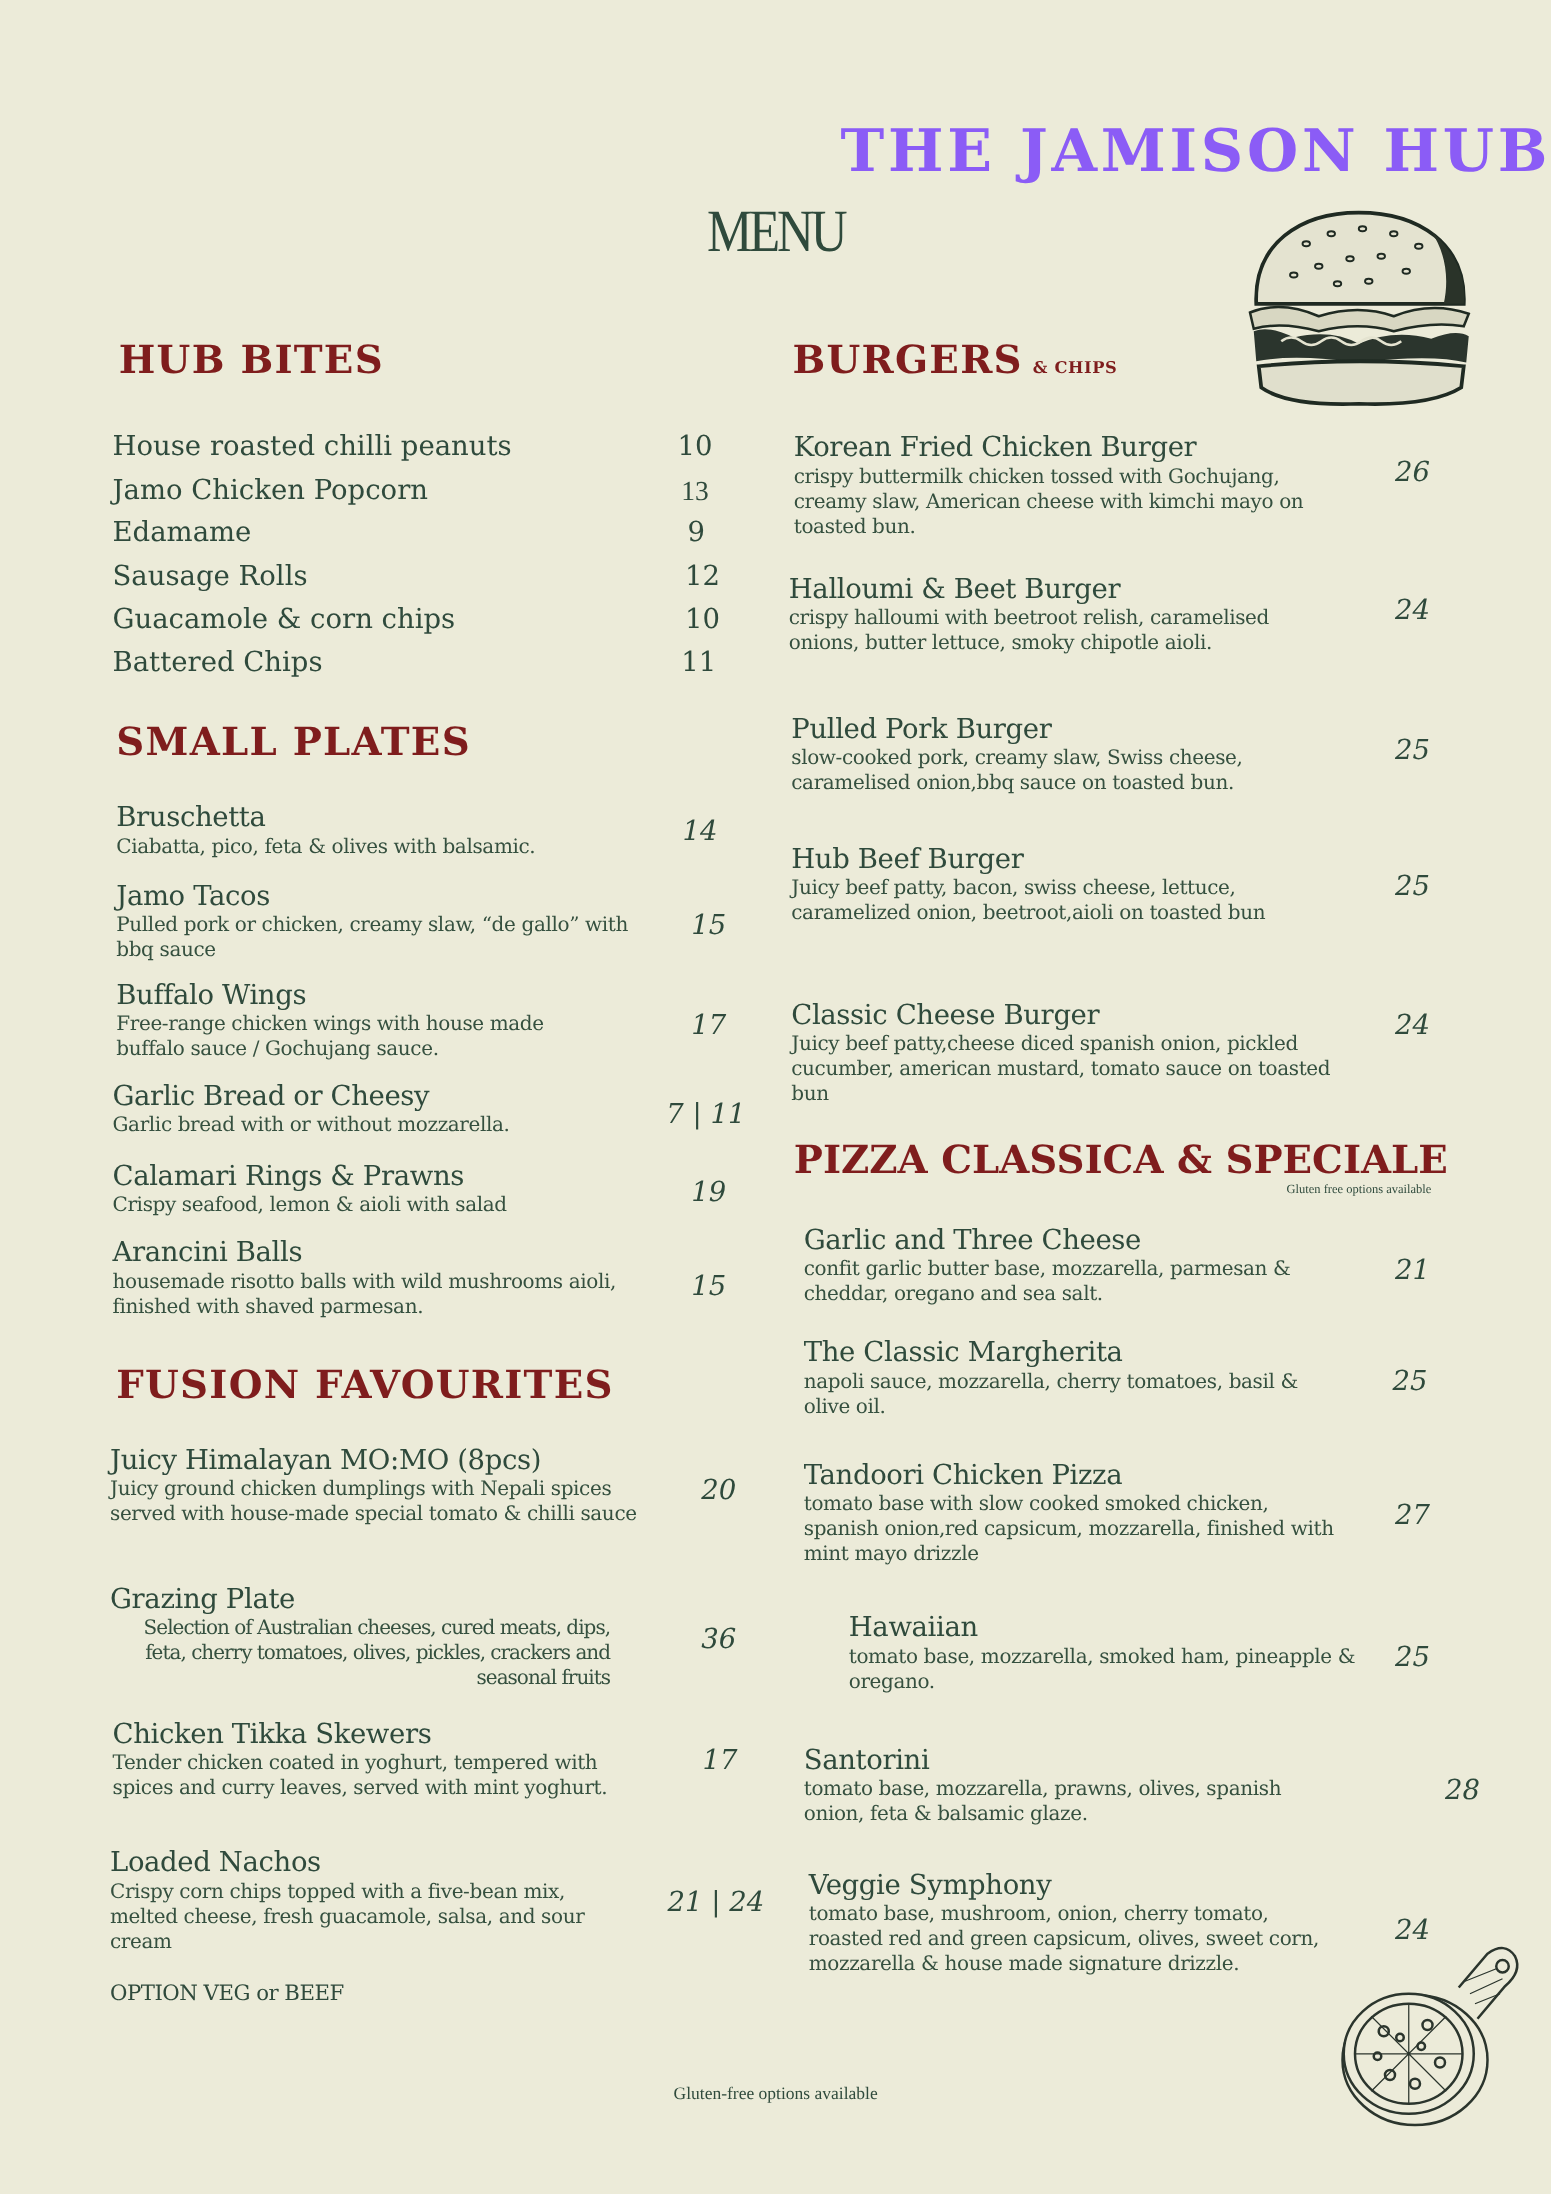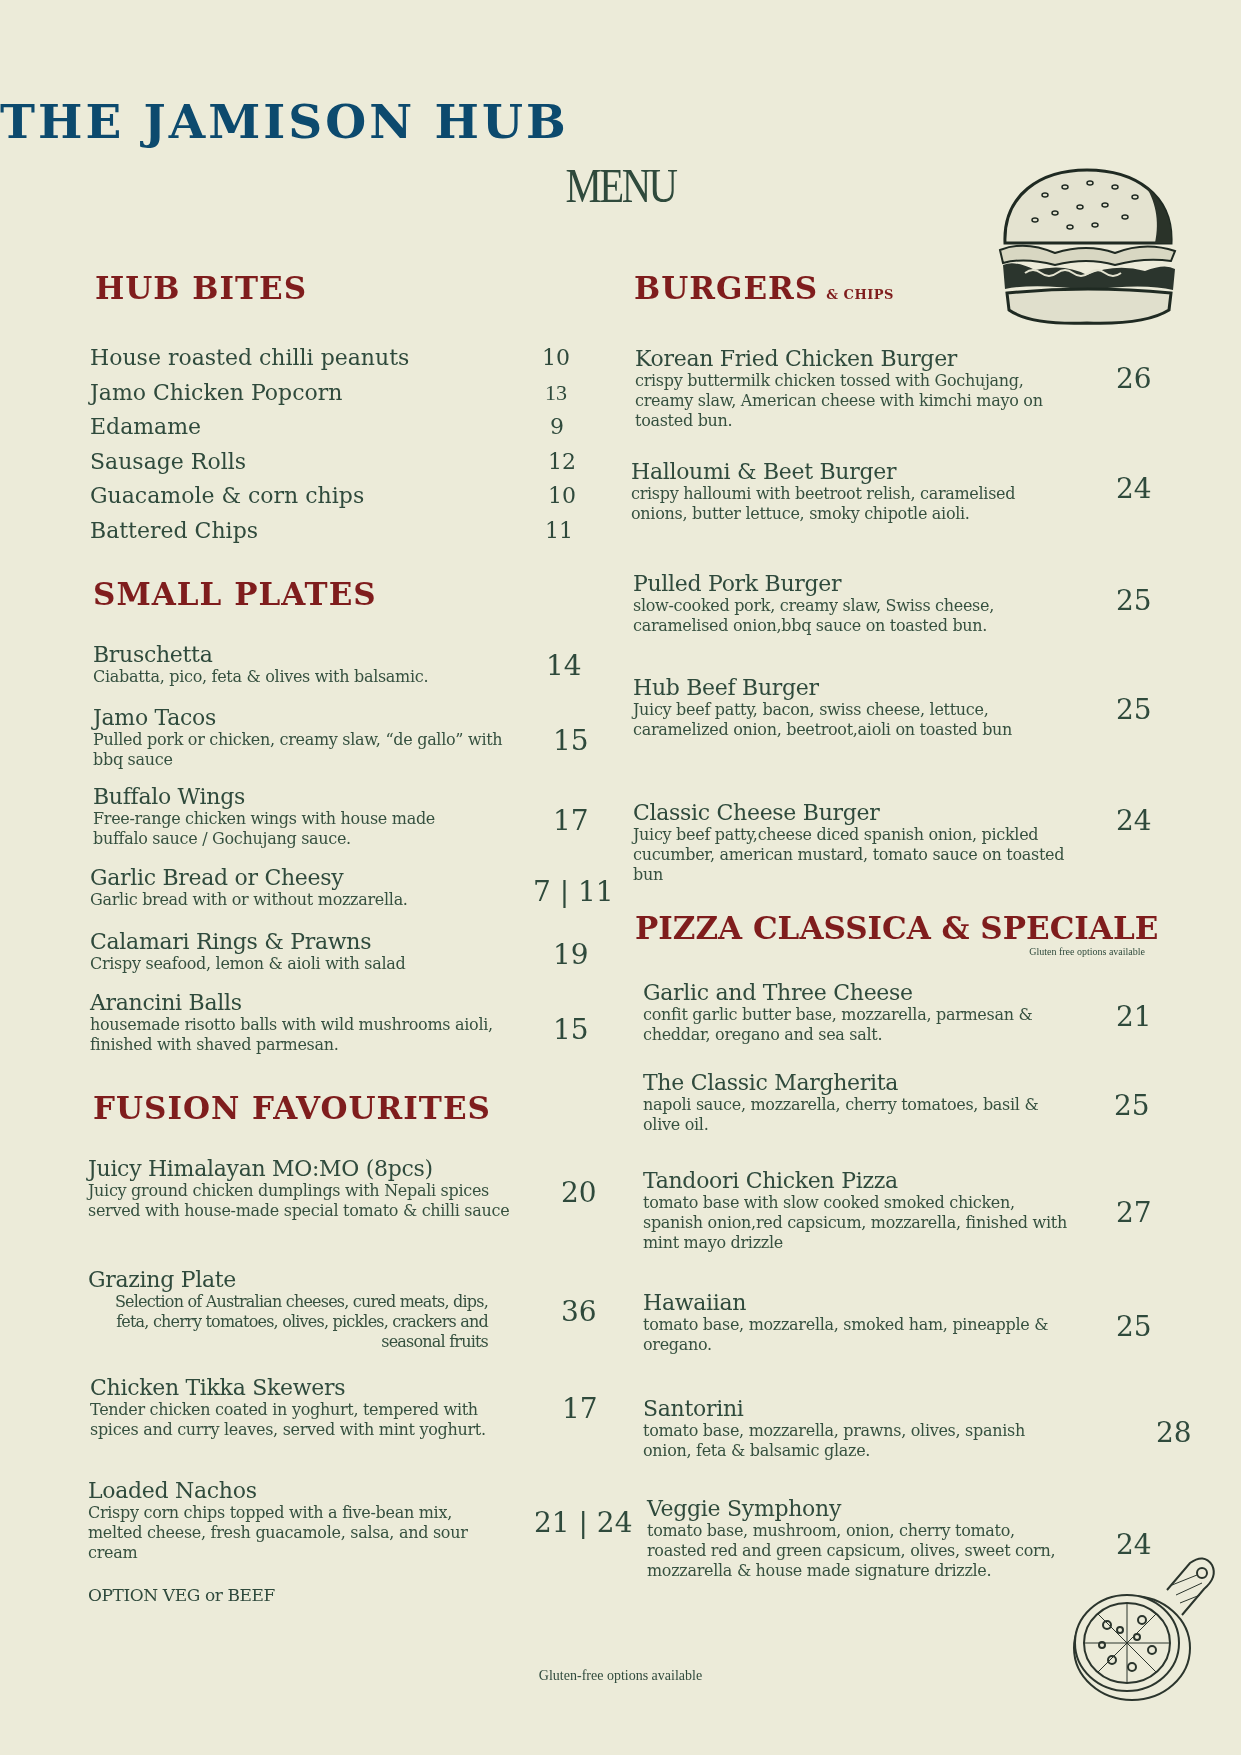--- a/index.html
+++ b/index.html
@@ -1,27 +1,27 @@
 <!DOCTYPE html>
 <html><head>
 <meta charset="utf-8">
 <style>
   html,body{margin:0;padding:0;}
   body{width:1241px;height:1755px;background:#ecebd9;color:#2f4a3c;position:relative;overflow:hidden;font-family:"DejaVu Serif","Liberation Serif",serif;}
   .abs{position:absolute;}
-  .title{left:0;width:1241px;text-align:left;top:92px;font-family:"DejaVu Serif",serif;font-weight:bold;font-size:47px;letter-spacing:3px;color:#0c4a6e;line-height:60px;}
+  .title{left:0;width:1241px;text-align:right;top:92px;font-family:"DejaVu Serif",serif;font-weight:bold;font-size:47px;letter-spacing:3px;color:#8b5cf6;line-height:60px;}
   .subtitle{left:0;width:1241px;text-align:center;top:158px;font-family:"Liberation Serif",serif;font-size:48px;letter-spacing:-3px;color:#2f4a3c;line-height:56px;transform:scaleX(0.85);}
   .sec{font-family:"DejaVu Serif",serif;font-weight:bold;font-size:31px;letter-spacing:1px;color:#7f1d1d;line-height:40px;white-space:nowrap;}
   .sec .small{font-size:13px;letter-spacing:0.5px;margin-left:8px;}
   .note{font-family:"Liberation Serif",serif;font-size:10px;color:#2f4a3c;white-space:nowrap;}
   .simple-item{font-family:"DejaVu Serif",serif;font-size:22px;line-height:34.5px;white-space:nowrap;}
   .item{position:absolute;}
   .iname{font-family:"DejaVu Serif",serif;font-size:22px;line-height:25px;white-space:nowrap;letter-spacing:-0.3px;}
   .idesc{font-family:"DejaVu Serif",serif;font-size:16px;line-height:20px;letter-spacing:-0.3px;color:#35503f;}
-  .price{position:absolute;font-family:"DejaVu Serif",serif;font-size:28px;line-height:26px;white-space:nowrap;text-align:center;}
+  .price{position:absolute;font-family:"DejaVu Serif",serif;font-size:22px;line-height:26px;white-space:nowrap;text-align:center;font-style:italic;}
   .illus{position:absolute;}
 </style>
 </head>
 <body>
 
 <div class="abs title">THE JAMISON HUB</div>
 <div class="abs subtitle">MENU</div>
 
 <svg class="illus" style="left:995px;top:165px;" width="185" height="160" viewBox="0 0 185 160">
   <path d="M10 78 C8 30 45 5 92 5 C140 5 178 30 176 78 Z" fill="#e4e3d0" stroke="#1f2a22" stroke-width="3"></path>
@@ -168,21 +168,21 @@
   <div class="idesc">napoli sauce, mozzarella, cherry tomatoes, basil &amp; olive oil.</div>
 </div>
 <div class="price" style="left:1114px;top:1093px;">25</div>
 
 <div class="item" style="left:643px;top:1168px;width:430px;">
   <div class="iname">Tandoori Chicken Pizza</div>
   <div class="idesc">tomato base with slow cooked smoked chicken, spanish onion,red capsicum, mozzarella, finished with mint mayo drizzle</div>
 </div>
 <div class="price" style="left:1116px;top:1200px;">27</div>
 
-<div class="item" style="left:643px;top:1290px;width:420px;">
+<div class="item" style="left:679px;top:1290px;width:420px;">
   <div class="iname">Hawaiian</div>
   <div class="idesc">tomato base, mozzarella, smoked ham, pineapple &amp; oregano.</div>
 </div>
 <div class="price" style="left:1116px;top:1314px;">25</div>
 
 <div class="item" style="left:643px;top:1396px;width:430px;">
   <div class="iname">Santorini</div>
   <div class="idesc">tomato base, mozzarella, prawns, olives, spanish onion, feta &amp; balsamic glaze.</div>
 </div>
 <div class="price" style="left:1156px;top:1420px;">28</div>

